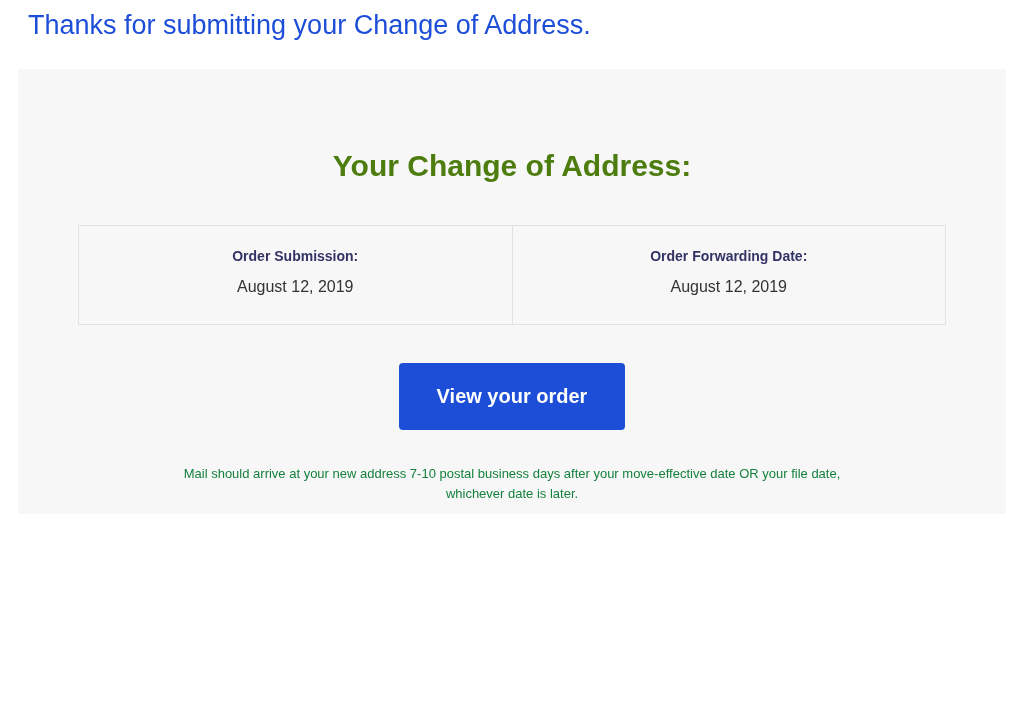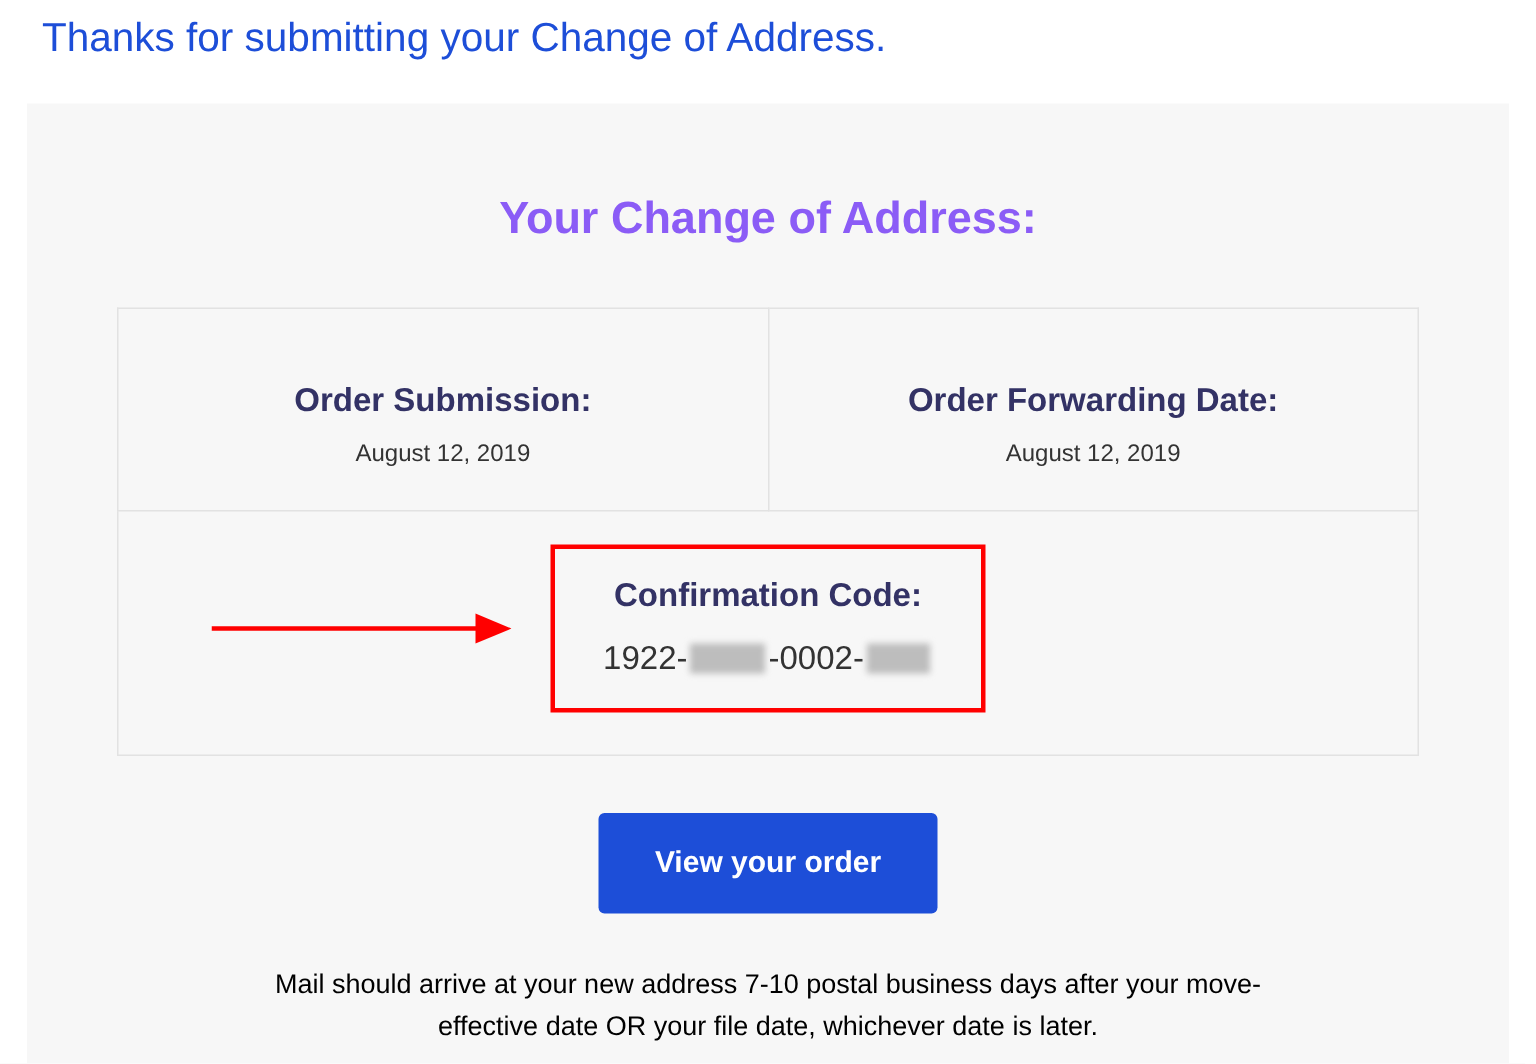--- a/index.html
+++ b/index.html
@@ -16,42 +16,42 @@
       font-weight: 400;
       padding: 10px 28px 28px 28px;
     }
     .panel {
       background: #f7f7f7;
       margin: 0 18px;
       padding: 60px 60px 0 60px;
       text-align: center;
     }
     .panel-title {
-      color: #8b5cf6;
+      color: #4d7c0f;
       font-size: 30px;
       font-weight: 700;
       margin-bottom: 42px;
+      margin-top: 20px;
     }
     .info-table {
       width: 100%;
       border-collapse: collapse;
       background: #f7f7f7;
     }
     .info-table td {
       border: 1px solid #e2e2e2;
       padding: 22px 10px 28px 10px;
       vertical-align: top;
     }
     .top-row td { width: 50%; }
     .info-label {
       color: #333265;
-      font-size: 22px;
+      font-size: 14px;
       font-weight: 700;
       margin-bottom: 14px;
-      margin-top: 26px;
     }
     .info-value {
       color: #333333;
       font-size: 16px;
       font-weight: 400;
     }
     .conf-cell {
       position: relative;
       padding: 30px 10px 36px 10px;
     }
@@ -101,22 +101,22 @@
       background: #1d4ed8;
       color: #ffffff;
       font-size: 20px;
       font-weight: 700;
       padding: 22px 38px;
       border: none;
       border-radius: 4px;
       cursor: pointer;
     }
     .footnote {
-      color: #000000;
-      font-size: 18px;
+      color: #15803d;
+      font-size: 13px;
       line-height: 1.55;
       max-width: 700px;
       margin: 0 auto;
       padding-bottom: 10px;
     }
   </style>
 </head>
 <body>
 
 <h2 class="page-heading">Thanks for submitting your Change of Address.</h2>
@@ -129,37 +129,20 @@
         <tr class="top-row">
       <td>
         <div class="info-label">Order Submission:</div>
         <div class="info-value">August 12, 2019</div>
       </td>
       <td>
         <div class="info-label">Order Forwarding Date:</div>
         <div class="info-value">August 12, 2019</div>
       </td>
     </tr>
-    <tr>
-      <td colspan="2" class="conf-cell">
-        <svg class="arrow" width="200" height="26" viewBox="0 0 200 26">
-          <line x1="0" y1="13" x2="180" y2="13" stroke="#ff0000" stroke-width="3"></line>
-          <polygon points="200,13 176,3 176,23" fill="#ff0000"></polygon>
-        </svg>
-        <div class="conf-box">
-          <div class="conf-label">Confirmation Code:</div>
-          <div class="conf-value">
-            <span>1922-</span>
-            <span class="blur"></span>
-            <span>-0002-</span>
-            <span class="blur small"></span>
-          </div>
-        </div>
-      </td>
-    </tr>
   </tbody>
     </table>
 
   <div class="cta-wrap">
     <button class="cta-button">View your order</button>
   </div>
 
   <div class="footnote">Mail should arrive at your new address 7-10 postal business days after your move-effective date OR your file date, whichever date is later.</div>
 </div>
 

